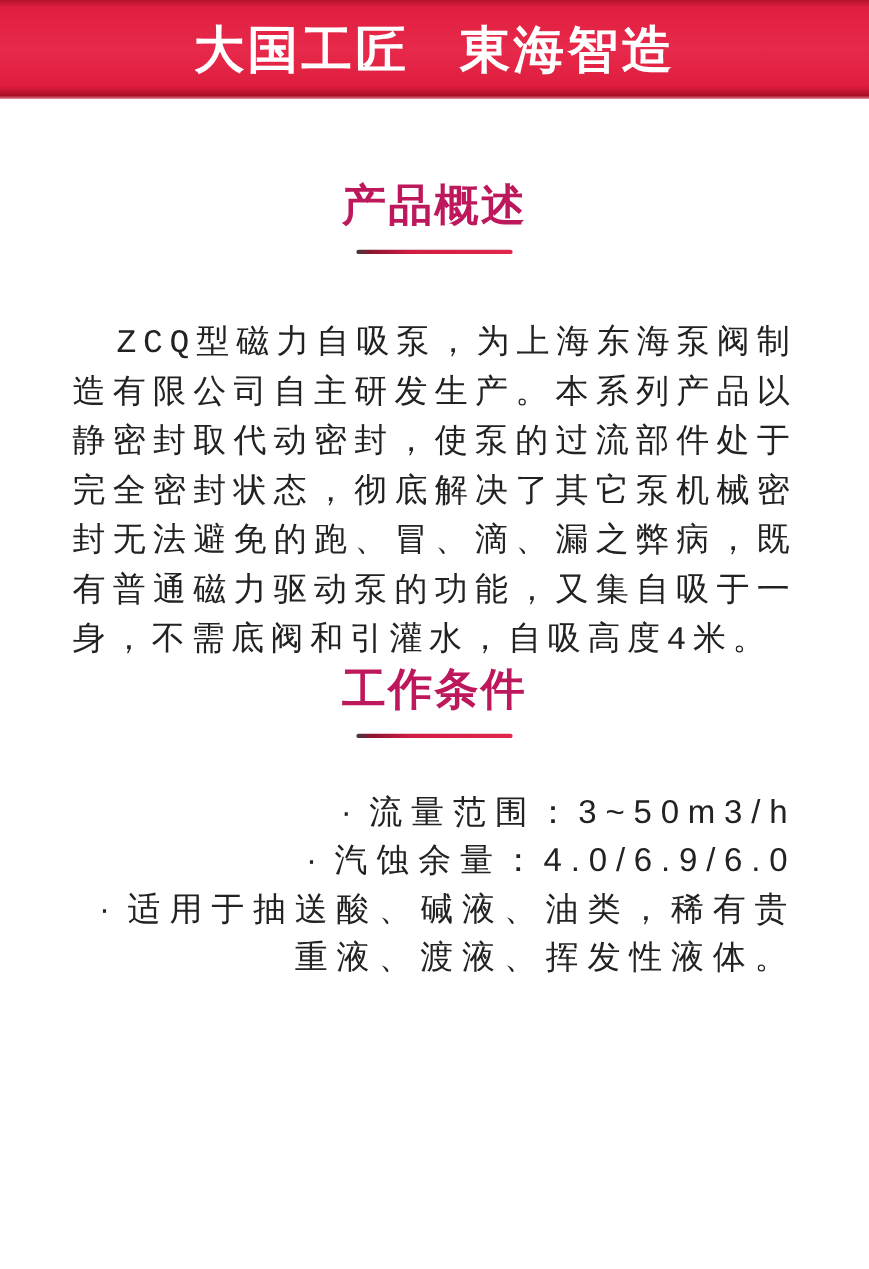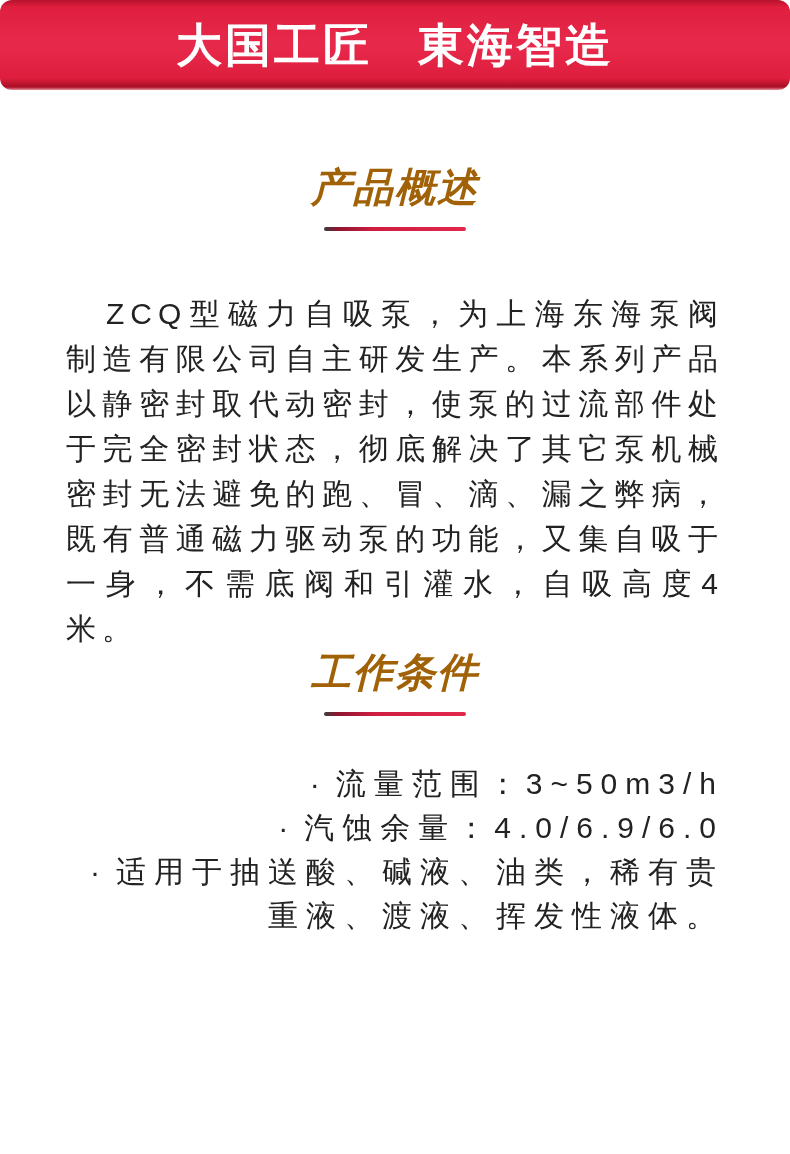--- a/index.html
+++ b/index.html
@@ -20,21 +20,20 @@
   
   .banner {
     height: 90px;
     background: linear-gradient(180deg,
       #b5122c 0px,
       #e01f3f 7px,
       #e7294b 45px,
       #df1e3e 78px,
       #a90f27 87px,
       #e9919f 90px);
-    border-radius: 12px;
   }
   .banner h1 {
     margin: 0;
     color: #ffffff;
     font-size: 46px;
     font-weight: 700;
     line-height: 90px;
     text-align: center;
     letter-spacing: 3px;
     word-spacing: 30px;
@@ -42,24 +41,23 @@
   }
   
   .content {
     padding: 0 66px;
   }
   h2.section-title {
     margin: 0;
     font-size: 40px;
     line-height: 42px;
     font-weight: 700;
-    color: #a16207;
+    color: #be185d;
     text-align: center;
     letter-spacing: 2px;
-    font-style: italic;
   }
   .section-overview h2.section-title { margin-top: 76px; }
   .section-conditions h2.section-title { }
   .title-rule {
     width: 142px;
     height: 4px;
     margin: 19px auto 0;
     border-radius: 2px;
     background: linear-gradient(90deg,
       #3c3c3c 0%,
@@ -68,20 +66,21 @@
       #e2274c 100%);
   }
   .overview-paragraph {
     margin: 60px 0 0;
     font-size: 30px;
     line-height: 45px;
     letter-spacing: 6px;
     color: #222222;
     text-align: justify;
     text-indent: 40px;
+    font-family: Liberation Mono, monospace;
   }
   .conditions-list {
     margin-top: 46px;
     font-size: 30px;
     line-height: 44px;
     letter-spacing: 8px;
     color: #222222;
     text-align: right;
   }
   .bullet-item {

